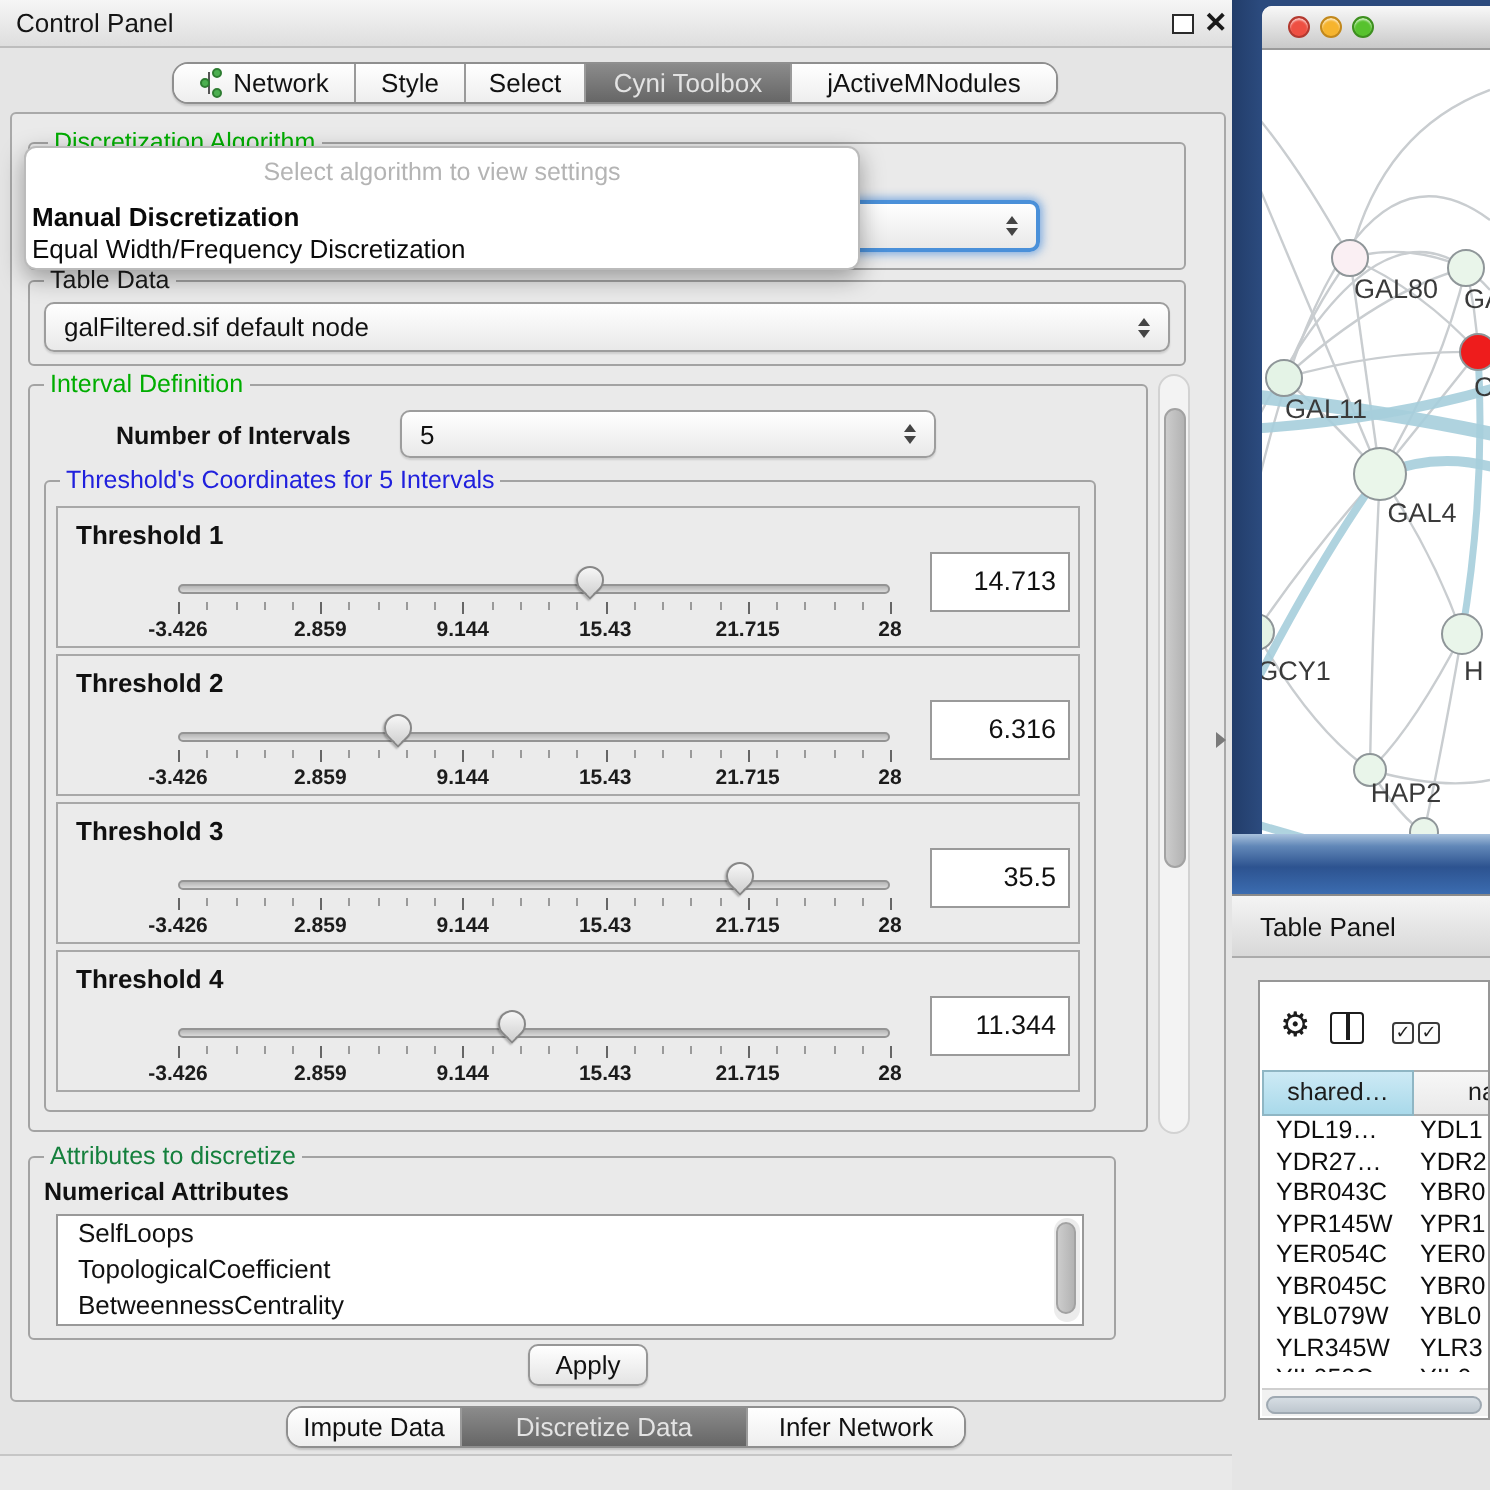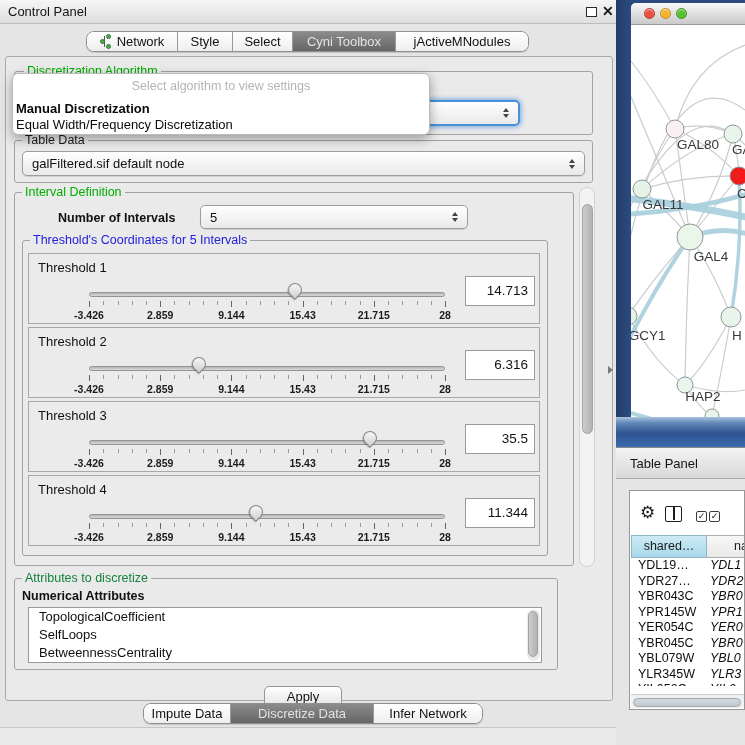--- a/index.html
+++ b/index.html
@@ -43,21 +43,21 @@
   .arrows .dn { bottom:1px; border-top:4px solid #444; }
 
   
   #algo-popup { left:12px; top:73px; width:418px; height:62px; background:#fff; border:1px solid #bbb;
     border-radius:6px; box-shadow:0 4px 12px rgba(0,0,0,.35); z-index:30; }
   #algo-hint { top:5px; left:0; width:100%; text-align:center; color:#b4b4b4; font-size:12.5px; }
   .algo-item { left:3px; font-size:13px; color:#0a0a0a; white-space:nowrap; }
 
   
   .tpanel { position:absolute; left:28px; width:512px; height:71px; border:1px solid #a8a8a8; background:#ebebeb; }
-  .tlabel { position:absolute; left:9px; top:6px; font-size:13px; font-weight:normal; color:#111; }
+  .tlabel { position:absolute; left:9px; top:6px; font-size:13px; font-weight:bold; color:#111; }
   .track { position:absolute; left:60px; top:38px; width:356px; height:5px; border-radius:3px;
     background:linear-gradient(#b5b5b5,#d9d9d9); border:1px solid #949494; }
   .thumb { position:absolute; top:29px; width:14px; height:14px; transform:rotate(45deg);
     border-radius:50% 50% 0 50%; background:linear-gradient(135deg,#fdfdfd,#cfcfcf);
     border:1px solid #878787; box-shadow:0 1px 1px rgba(0,0,0,.25); }
   .tick { position:absolute; width:1px; background:#8c8c8c; }
   .tick.major { top:47px; height:6px; background:#666; }
   .tick.minor { top:47px; height:4px; background:#9a9a9a; }
   .tlab { position:absolute; top:55px; width:50px; text-align:center; font-size:10.5px; font-weight:bold; color:#1c1c1c; }
   .vbox { position:absolute; left:436px; top:22px; width:70px; height:30px; background:#fff;
@@ -99,21 +99,21 @@
   .cb { position:absolute; top:20px; width:11px; height:11px; border:1.4px solid #3a3a3a; border-radius:2px;
     font-size:9px; line-height:9px; text-align:center; color:#222; background:#fdfdfd; }
   #tp-header { left:0; top:44px; width:200px; height:23px; }
   #th1 { position:absolute; left:1px; top:0; width:76px; height:23px; background:linear-gradient(#cdeaf5,#a9d9ea);
     border:1px solid #8fb6c4; font-size:12.5px; color:#1b1b1b; text-align:center; line-height:21px; }
   #th2 { position:absolute; left:77px; top:0; width:130px; height:23px; background:linear-gradient(#f7f7f7,#e9e9e9);
     border:1px solid #adadad; border-left:none; font-size:12.5px; color:#1b1b1b; line-height:21px; padding-left:27px; }
   #tp-rows { left:2px; top:67px; width:114px; height:128px; overflow:hidden; }
   .trow { height:15.5px; font-size:12.5px; color:#0e0e0e; white-space:nowrap; }
   .trow .c1 { display:inline-block; width:74px; padding-left:6px; }
-  .trow .c2 { display:inline-block; padding-left:4px;font-style:italic; }
+  .trow .c2 { display:inline-block; padding-left:4px; }
   #tp-hscroll { left:1px; top:203px; width:114px; height:14px; background:#f1f1f1; border-top:1px solid #cfcfcf; }
   #tp-hthumb { position:absolute; left:2px; top:2.5px; width:108px; height:9px; border-radius:5px;
     background:linear-gradient(#d6dde3,#bec7cf); border:1px solid #9fa9b2; }
 
   svg text { font-family:"Liberation Sans", sans-serif; }
 </style>
 </head>
 <body>
 
 <div id="root">
@@ -343,29 +343,29 @@
     </div>
 
   <div class="scrollbar-v abs" style="left:579px;top:187px;width:16px;height:380px">
     <div class="scroll-thumb" style="left:1.5px;top:16px;width:11px;height:230px"></div>
   </div>
 
   <div class="group" style="left:14px;top:578px;width:544px;height:92px"></div>
   <span class="gtitle" style="left:22px;top:571px;color:#15803d">Attributes to discretize</span>
   <span class="abs" style="left:22px;top:589px;font-size:12.5px;font-weight:bold;color:#111">Numerical Attributes</span>
   <div id="attr-list" class="abs">
+      <div class="attr-item">SelfLoops</div>
       <div class="attr-item">TopologicalCoefficient</div>
-      <div class="attr-item">SelfLoops</div>
       <div class="attr-item">BetweennessCentrality</div>
     </div>
   <div class="scrollbar-v abs" style="left:527px;top:609px;width:13px;height:52px;border:none;background:#ececec">
     <div class="scroll-thumb" style="left:1px;top:2px;width:10px;height:46px"></div>
   </div>
 
-  <div class="mac-btn" style="left:264px;top:686px;width:78px;height:21px">Apply</div>
+  <div class="mac-btn" style="left:264px;top:672px;width:60px;height:21px">Apply</div>
 
   <div id="bottom-tabs" class="abs seg-group">
     <div class="seg" style="width:87px">
         <span>Impute Data</span>
       </div>
     <div class="seg sel" style="width:143px">
         <span>Discretize Data</span>
       </div>
     <div class="seg" style="width:108px">
         <span>Infer Network</span>

